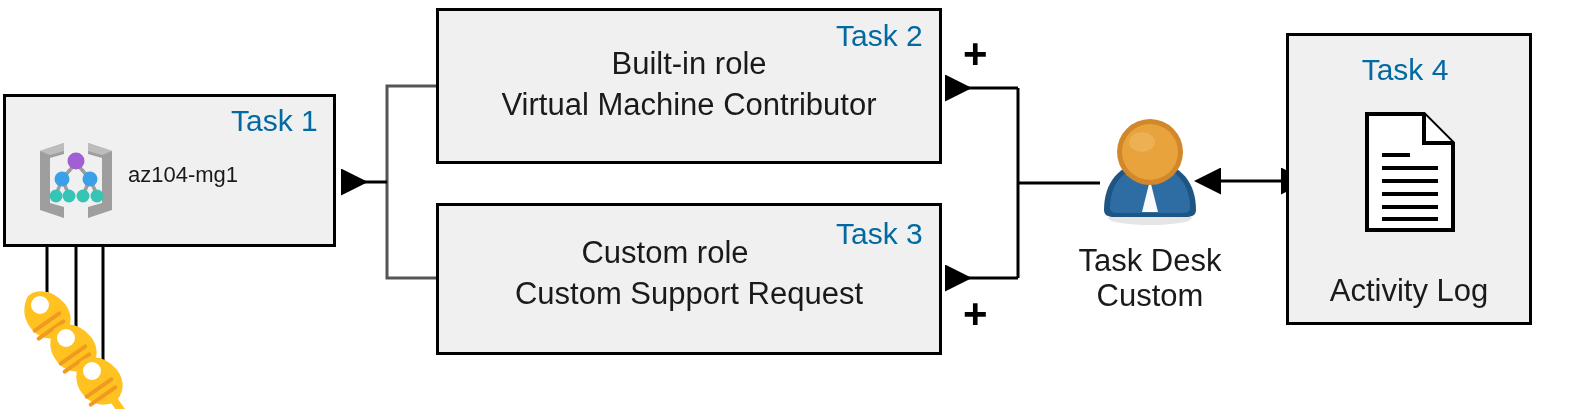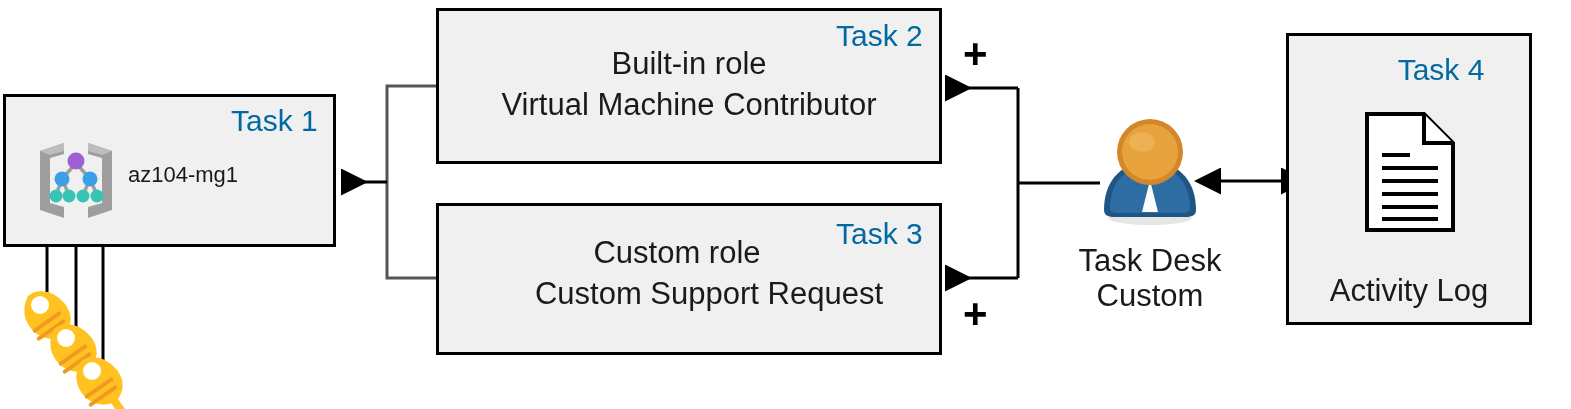--- a/index.html
+++ b/index.html
@@ -158,22 +158,22 @@
     </svg>
   </div>
 
   <div class="box" style="left:436px; top:8px; width:506px; height:156px;"></div>
   <div class="corner-label" style="left:836px; top:21px;">Task 2</div>
   <div class="body-text" style="left:436px; top:48px; width:506px; text-align:center;">Built-in role</div>
   <div class="body-text" style="left:436px; top:89px; width:506px; text-align:center;">Virtual Machine Contributor</div>
 
   <div class="box" style="left:436px; top:203px; width:506px; height:152px;"></div>
   <div class="corner-label" style="left:836px; top:212px;margin-top:7px;">Task 3</div>
-  <div class="body-text" style="left:424px; top:237px; width:506px; text-align:center;">Custom role</div>
-  <div class="body-text" style="left:436px; top:278px; width:506px; text-align:center;padding-left:20px;">Custom Support Request</div>
+  <div class="body-text" style="left:412px; top:237px; width:506px; text-align:center;">Custom role</div>
+  <div class="body-text" style="left:436px; top:278px; width:506px; text-align:center;">Custom Support Request</div>
 
   <div class="plus" style="left:963px; top:33px;">+</div>
   <div class="plus" style="left:963px; top:293px;">+</div>
 
   <div class="icon-abs" style="left:1098px; top:114px; width:104px; height:112px;">
     <svg width="104" height="112" viewBox="0 0 104 112">
       <ellipse cx="52" cy="104" rx="42" ry="7" fill="#000000" opacity="0.10"></ellipse>
 
       <path d="M 52 48 C 20 48 6 70 6 96 C 6 101 10 103 16 103 L 88 103
                C 94 103 98 101 98 96 C 98 70 84 48 52 48 Z" fill="#1F5582"></path>
@@ -187,21 +187,21 @@
       <circle cx="52" cy="38" r="28" fill="#E8A33D"></circle>
       <ellipse cx="44" cy="28" rx="13" ry="10" fill="#F0B960" opacity="0.65"></ellipse>
     </svg>
   </div>
   <div class="person-caption" style="left:1050px; top:244px; width:200px;">
     <div>Task Desk</div>
     <div>Custom</div>
   </div>
 
   <div class="box" style="left:1286px; top:33px; width:246px; height:292px;"></div>
-  <div class="corner-label" style="left:1286px; top:55px; width:238px; text-align:center;padding-left:36px;">Task 4</div>
+  <div class="corner-label" style="left:1286px; top:55px; width:238px; text-align:center;">Task 4</div>
 
   <div class="icon-abs" style="left:1362px; top:110px; width:96px; height:124px;">
     <svg width="96" height="124" viewBox="0 0 96 124">
       <path d="M 5 4 L 62 4 L 91 33 L 91 120 L 5 120 Z" fill="#ffffff" stroke="#000000" stroke-width="4" stroke-linejoin="miter"></path>
       <path d="M 62 4 L 62 33 L 91 33" fill="#ffffff" stroke="#000000" stroke-width="4"></path>
       <line x1="20" y1="45" x2="48" y2="45" stroke="#000000" stroke-width="4"></line>
       <line x1="20" y1="58" x2="76" y2="58" stroke="#000000" stroke-width="4"></line>
       <line x1="20" y1="71" x2="76" y2="71" stroke="#000000" stroke-width="4"></line>
       <line x1="20" y1="84" x2="76" y2="84" stroke="#000000" stroke-width="4"></line>
       <line x1="20" y1="97" x2="76" y2="97" stroke="#000000" stroke-width="4"></line>

